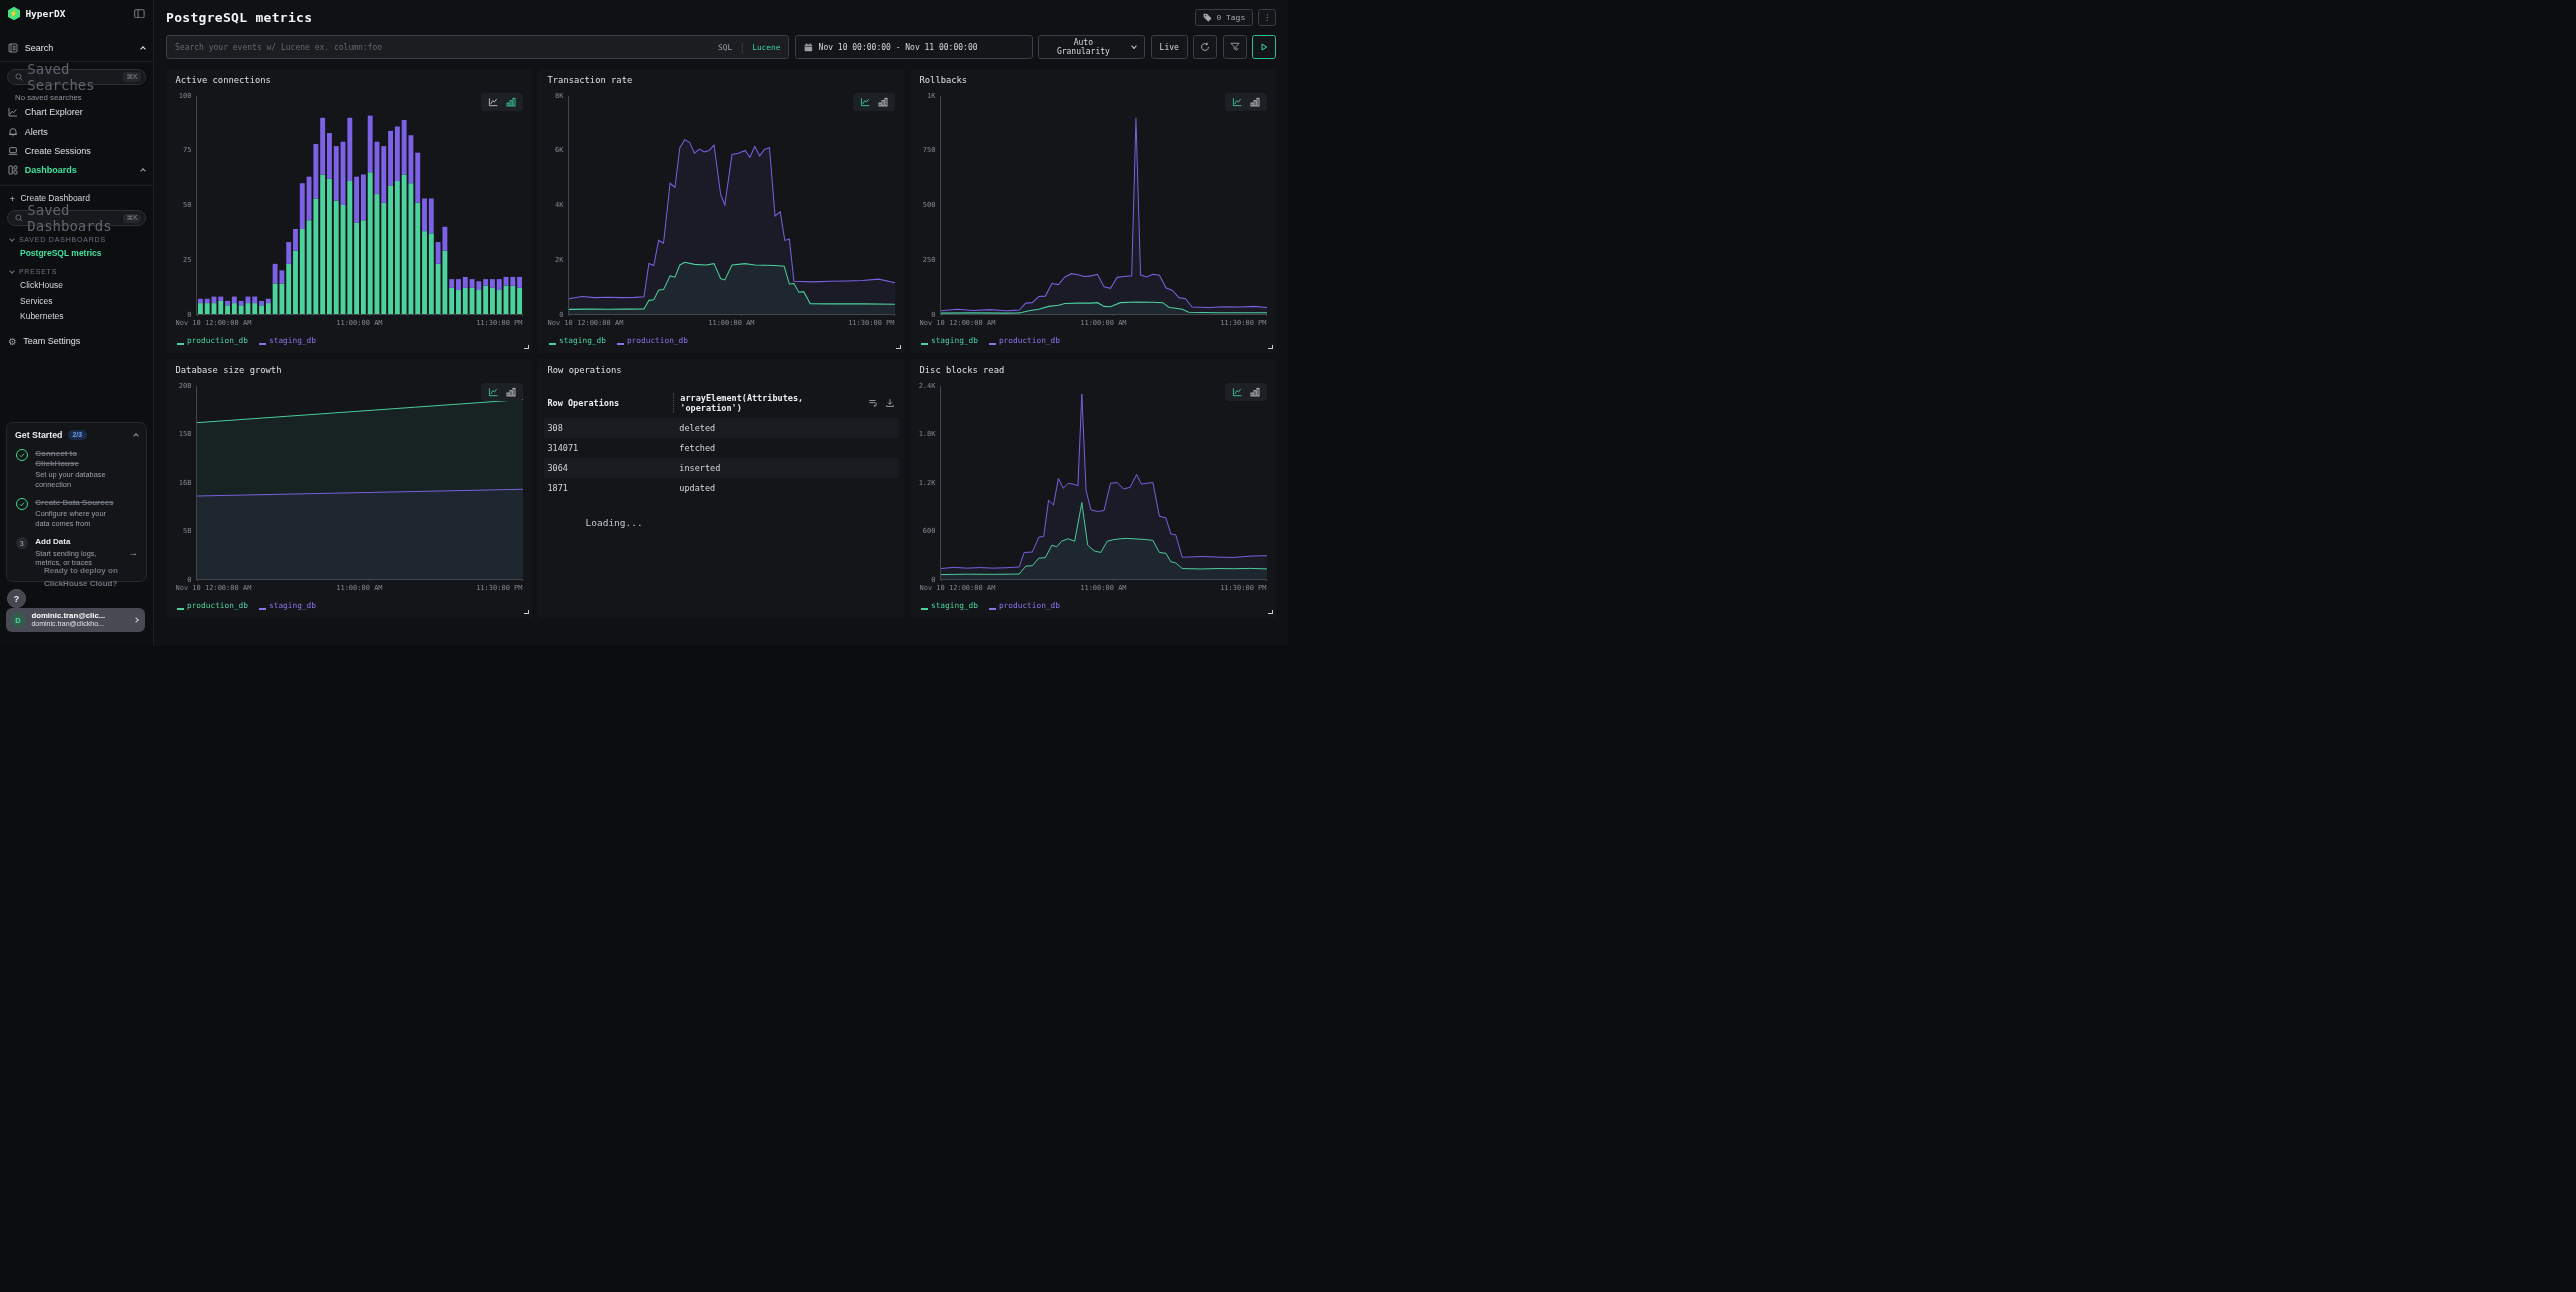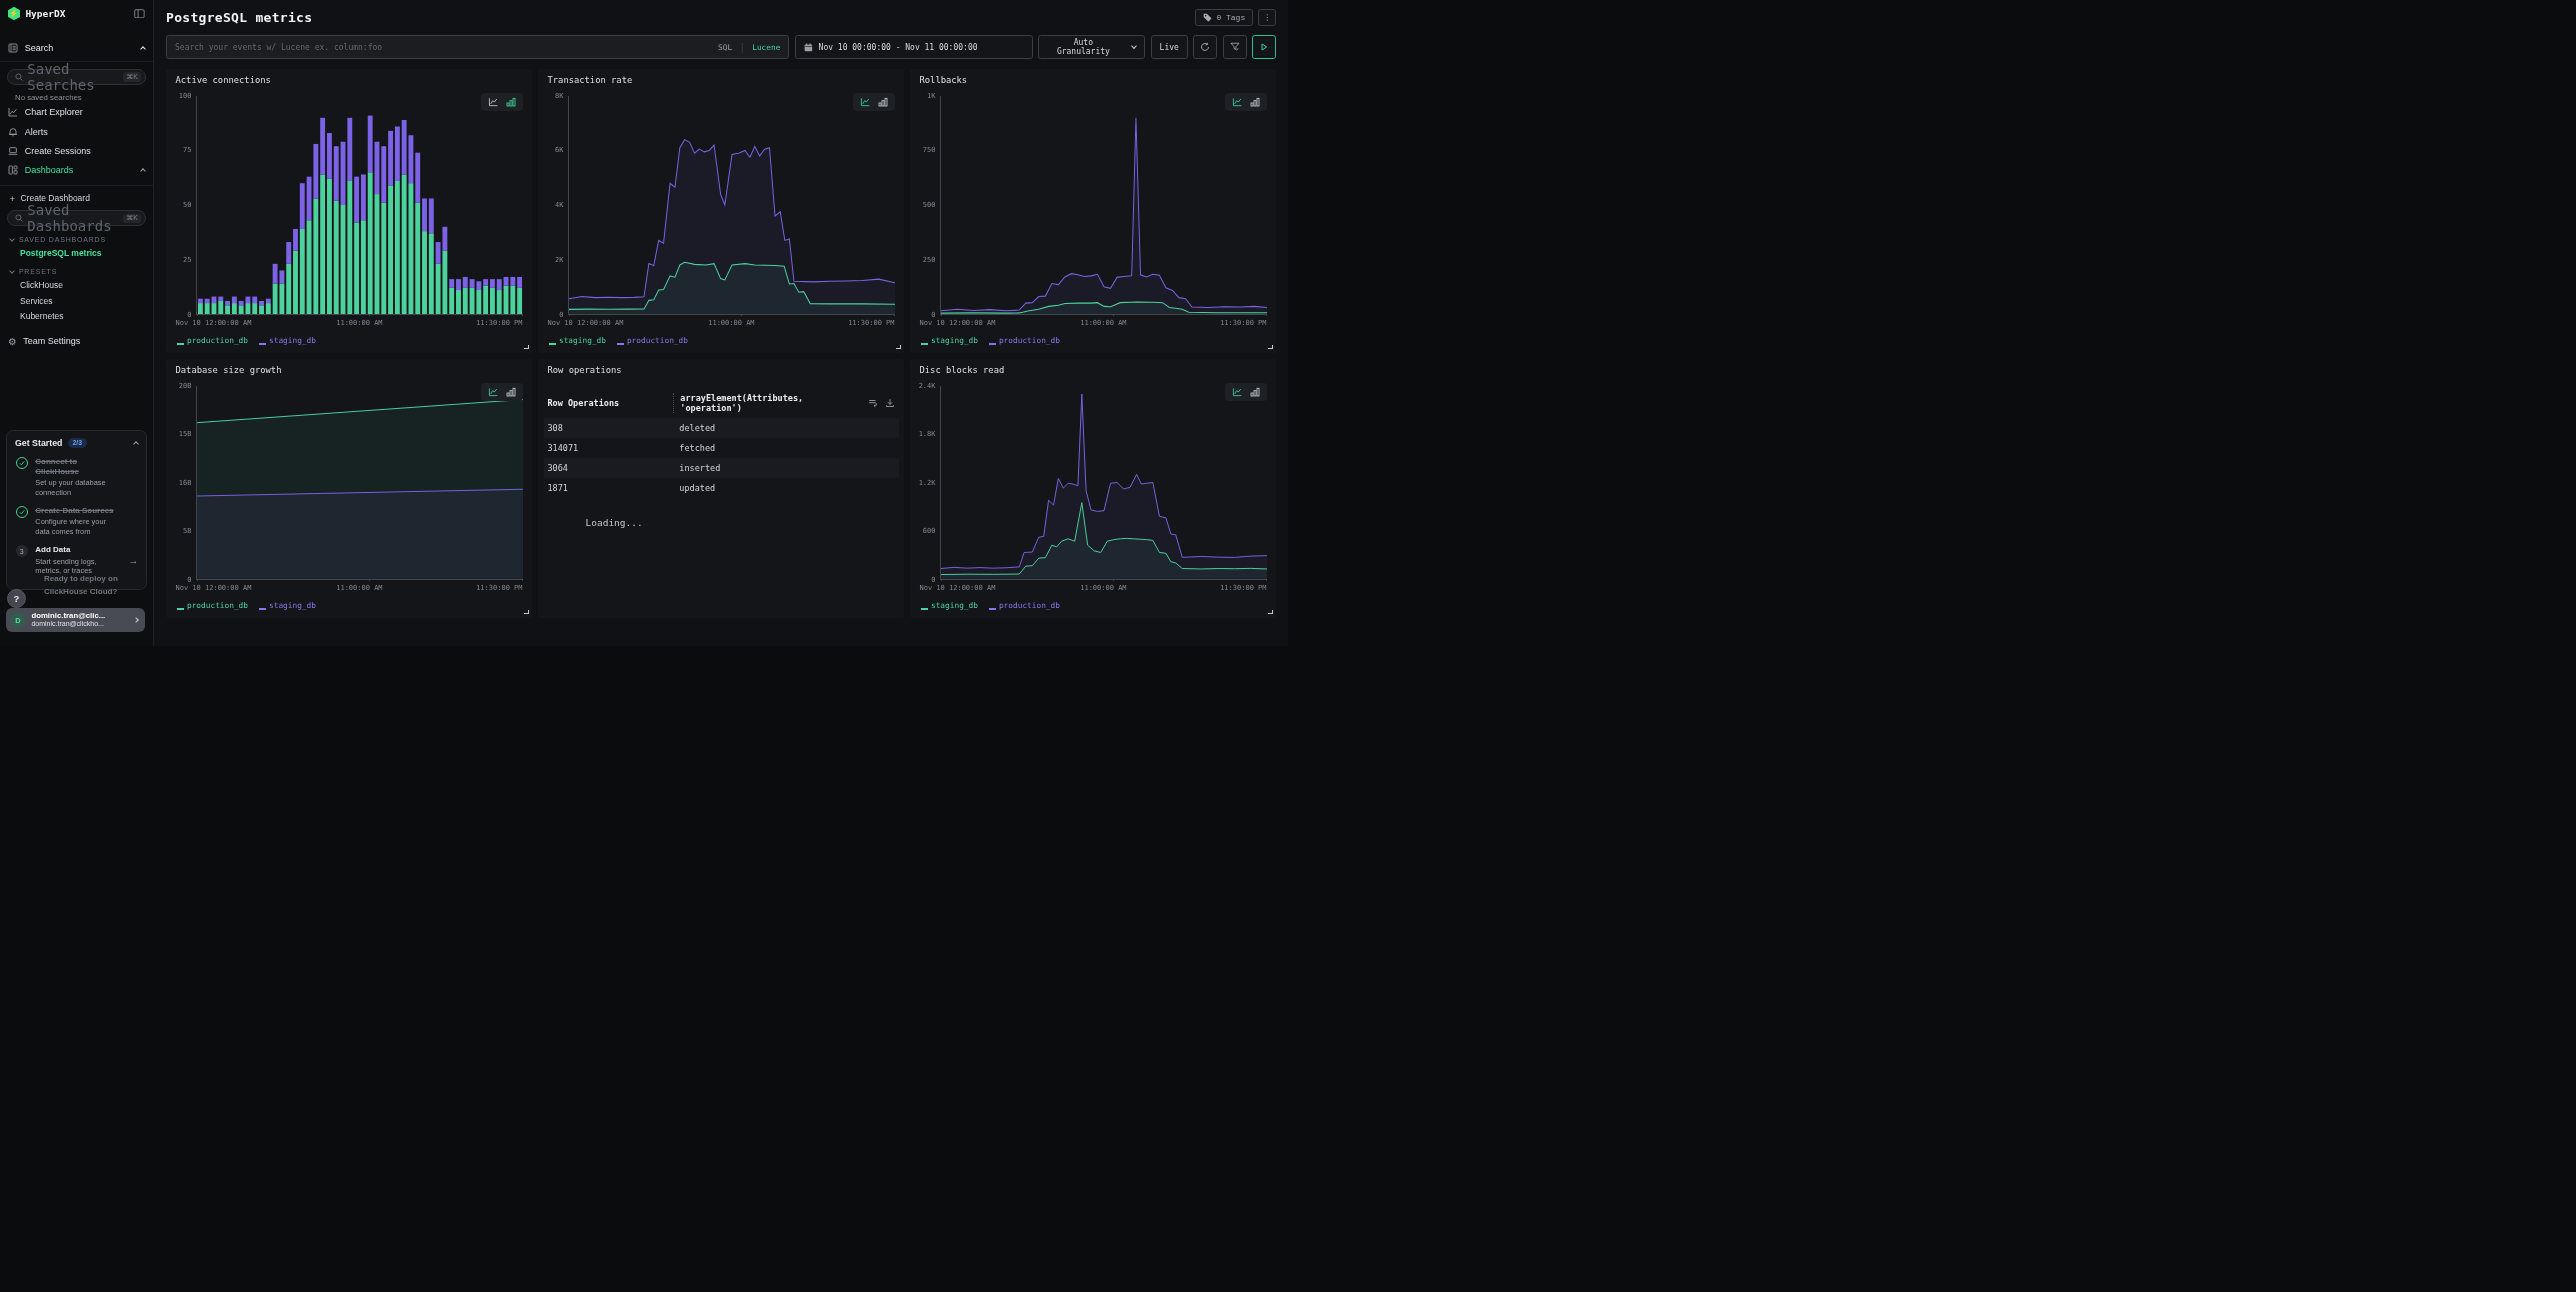--- a/index.html
+++ b/index.html
@@ -19,34 +19,34 @@
   .chev.up { transform:rotate(-135deg); margin-top:2px; }
   .chev.down { transform:rotate(45deg); margin-bottom:1.4px; }
   .chev.right { transform:rotate(-45deg); }
   .pill-input { display:flex; align-items:center; gap:4.7px; margin:6.8px 6.8px 0 6.8px; height:16px; background:#17191d; border:0.7px solid #2c2f34; border-radius:8px; padding:0 4px 0 6.8px; color:#6d737c; }
   .pill-input .ph { flex:1; font-size:14px; color:#5f656e; font-family:"DejaVu Sans Mono", monospace; }
   .kbd { font-size:6.8px; color:#7d838b; background:#24262b; border-radius:2.7px; padding:0.7px 3.4px; }
   .muted-note { color:#8b919a; font-size:7.8px; padding:8px 0 0 15px; }
   .nav-item { display:flex; align-items:center; gap:6.8px; padding:4px 8px; color:#dde0e3; font-size:9px; margin-top:1.4px; }
   .nav-item:first-of-type { margin-top:6.8px; }
   .nav-item .lbl { flex:1; }
-  .nav-item.active .lbl { color:#3fe3a0; font-weight:normal; }
+  .nav-item.active .lbl { color:#3fe3a0; font-weight:bold; }
   .nav-item.active svg { color:#9fa5ad; }
   .nav-item svg, .nav-section-head svg { color:#9fa5ad; flex:0 0 auto; }
   .sb-divider { border-bottom:0.7px solid #1d1f23; margin-top:5.4px; }
   .create-dash { display:flex; align-items:center; gap:5.4px; color:#d5d8db; font-size:8.5px; padding:6.8px 8px 0 9.5px; }
   .plus { color:#c4c8cd; font-size:9.5px; }
   .sb-subsection { display:flex; align-items:center; gap:5.4px; color:#6b7280; font-size:7px; letter-spacing:0.8px; padding:9.5px 8px 0 9.5px; }
   .sb-link { color:#d5d8db; font-size:8.5px; padding:5.4px 0 0 20px; }
   .sb-link.active-green { color:#3fe3a0; font-weight:bold; }
   .team-settings { display:flex; align-items:center; gap:6.8px; color:#dde0e3; font-size:9px; padding:15px 8px 0 8px; }
   .gear-glyph { color:#9fa5ad; font-size:9.5px; }
 
   
-  .gs-card { position:absolute; left:6px; right:6px; bottom:56px; height:160px; background:#141519; border:0.7px solid #26282d; border-radius:6.8px; padding:6.8px 8px; }
+  .gs-card { position:absolute; left:6px; right:6px; bottom:64px; height:160px; background:#141519; border:0.7px solid #26282d; border-radius:6.8px; padding:6.8px 8px; }
   .gs-head { display:flex; align-items:center; gap:5.4px; }
   .gs-title { color:#e9eaec; font-weight:bold; font-size:8.8px; }
   .gs-badge { background:#1b2a47; color:#74a0f8; font-size:6.8px; font-weight:bold; border-radius:6px; padding:1.4px 4.7px; }
   .gs-head .chev { margin-left:auto; color:#9aa0a7; }
   .gs-step { display:flex; gap:6.8px; margin-top:8.8px; }
   .gs-ico { flex:0 0 13.5px; display:flex; justify-content:center; }
   .check-circle { width:12px; height:12px; border:1px solid #3fd68f; border-radius:50%; display:flex; align-items:center; justify-content:center; color:#3fd68f; }
   .num-circle { width:12px; height:12px; background:#26282d; border-radius:50%; color:#adb2ba; font-size:7px; display:flex; align-items:center; justify-content:center; }
   .gs-body { flex:1; }
   .gs-step-title { color:#6f757d; font-size:8px; font-weight:bold; text-decoration:line-through; max-width:80px; line-height:1.25; }

